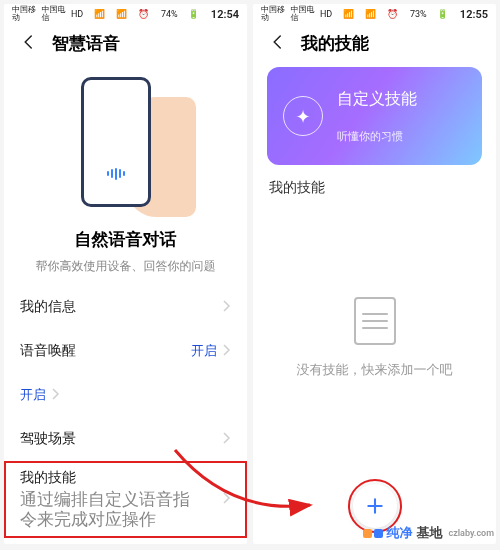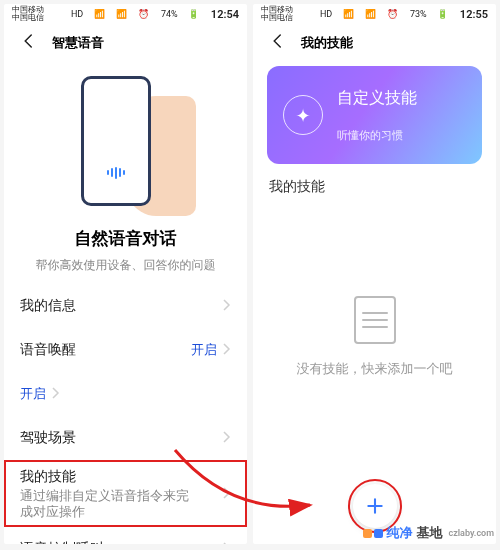--- a/index.html
+++ b/index.html
@@ -27,32 +27,32 @@
   
   .status {
     height: 20px;
     display: flex;
     align-items: center;
     justify-content: space-between;
     padding: 0 8px;
     font-size: 9px;
     color: #222;
   }
-  .status .carrier { font-size: 8px; line-height: 8px; display:flex; flex-direction: column; }
+  .status .carrier { font-size: 8px; line-height: 8px; display:flex; flex-direction: row; }
   .status .right { display: flex; align-items: center; gap: 11px; }
   .status .clock { font-weight: 600; font-size: 11px; }
   
   .header {
     display: flex;
     align-items: center;
     gap: 14px;
     padding: 8px 16px 4px;
   }
   .back svg { width: 18px; height: 18px; }
-  .header h1 { font-size: 13px; font-weight: 600; }
+  .header h1 { font-size: 17px; font-weight: 600; }
   
   .hero {
     height: 165px;
     display: flex;
     align-items: center;
     justify-content: center;
     overflow: hidden;
   }
   .illus { position: relative; width: 140px; height: 150px; }
   .illus .phone-shape {
@@ -90,21 +90,21 @@
   .row .chev svg{ width:8px; height:12px; opacity:.4; }
   .row .right { display:flex; align-items:center; }
   .row.highlight {
     outline: 2px solid #e02020;
     outline-offset: -2px;
     flex-direction: row;
     align-items: center;
     padding: 8px 16px;
   }
   .row.highlight .twoline { display:flex; flex-direction:column; }
-  .row.highlight .sub { font-size:13px; color:#888; margin-top:2px; line-height:1.2; max-width:180px;}
+  .row.highlight .sub { font-size:17px; color:#888; margin-top:2px; line-height:1.2; max-width:180px;}
   
   .card {
     margin: 8px 14px 10px;
     height: 98px;
     border-radius: 12px;
     background: linear-gradient(125deg,#8a6dff 0%,#a66dff 45%,#7ec8ff 100%);
     color:#fff;
     display:flex; align-items:center;
     padding: 0 16px;
     gap:14px;

